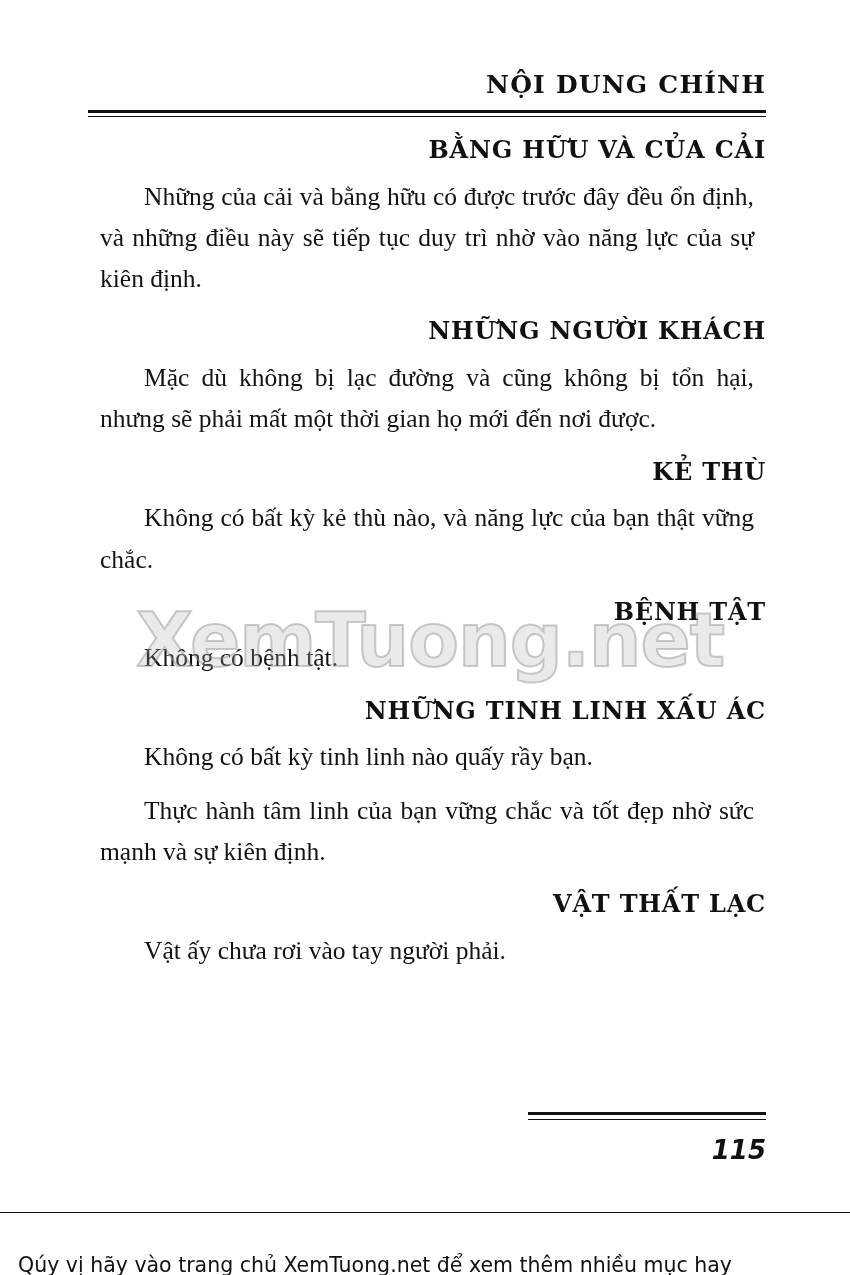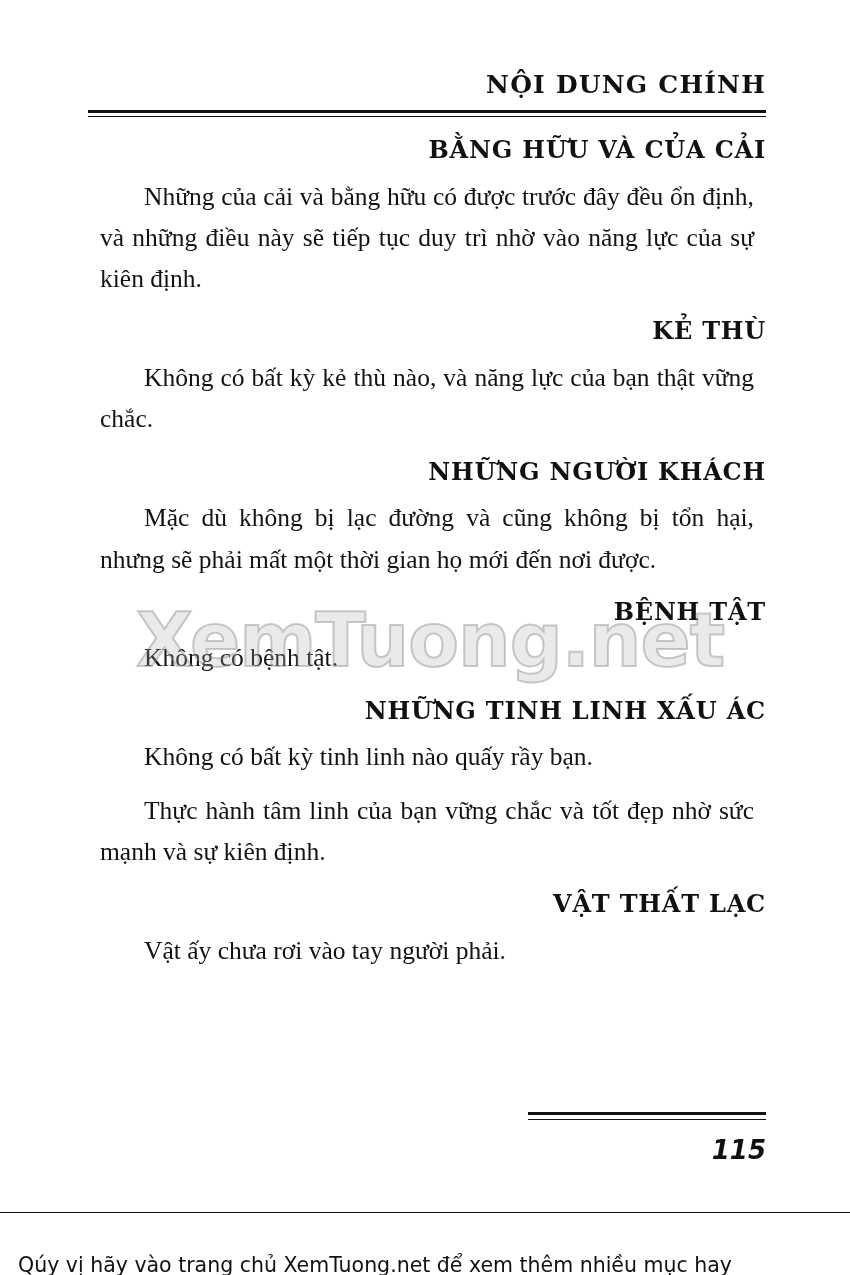--- a/index.html
+++ b/index.html
@@ -170,27 +170,27 @@
   <div class="header-rule-thin"></div>
 
   <div class="content">
 
     <div class="section sec-0">
       <div class="section-heading">BẰNG HỮU VÀ CỦA CẢI</div>
       <p class="section-body">Những của cải và bằng hữu có được trước đây đều ổn định, và những điều này sẽ tiếp tục duy trì nhờ vào năng lực của sự kiên định.</p>
     </div>
 
     <div class="section">
+      <div class="section-heading">NHỮNG NGƯỜI KHÁCH</div>
+      <p class="section-body">Mặc dù không bị lạc đường và cũng không bị tổn hại, nhưng sẽ phải mất một thời gian họ mới đến nơi được.</p>
+    </div>
+
+    <div class="section">
       <div class="section-heading">KẺ THÙ</div>
       <p class="section-body">Không có bất kỳ kẻ thù nào, và năng lực của bạn thật vững chắc.</p>
-    </div>
-
-    <div class="section">
-      <div class="section-heading">NHỮNG NGƯỜI KHÁCH</div>
-      <p class="section-body">Mặc dù không bị lạc đường và cũng không bị tổn hại, nhưng sẽ phải mất một thời gian họ mới đến nơi được.</p>
     </div>
 
     <div class="section">
       <div class="section-heading">BỆNH TẬT</div>
       <p class="section-body">Không có bệnh tật.</p>
     </div>
 
     <div class="section">
       <div class="section-heading">NHỮNG TINH LINH XẤU ÁC</div>
       <p class="section-body">Không có bất kỳ tinh linh nào quấy rầy bạn.</p>

